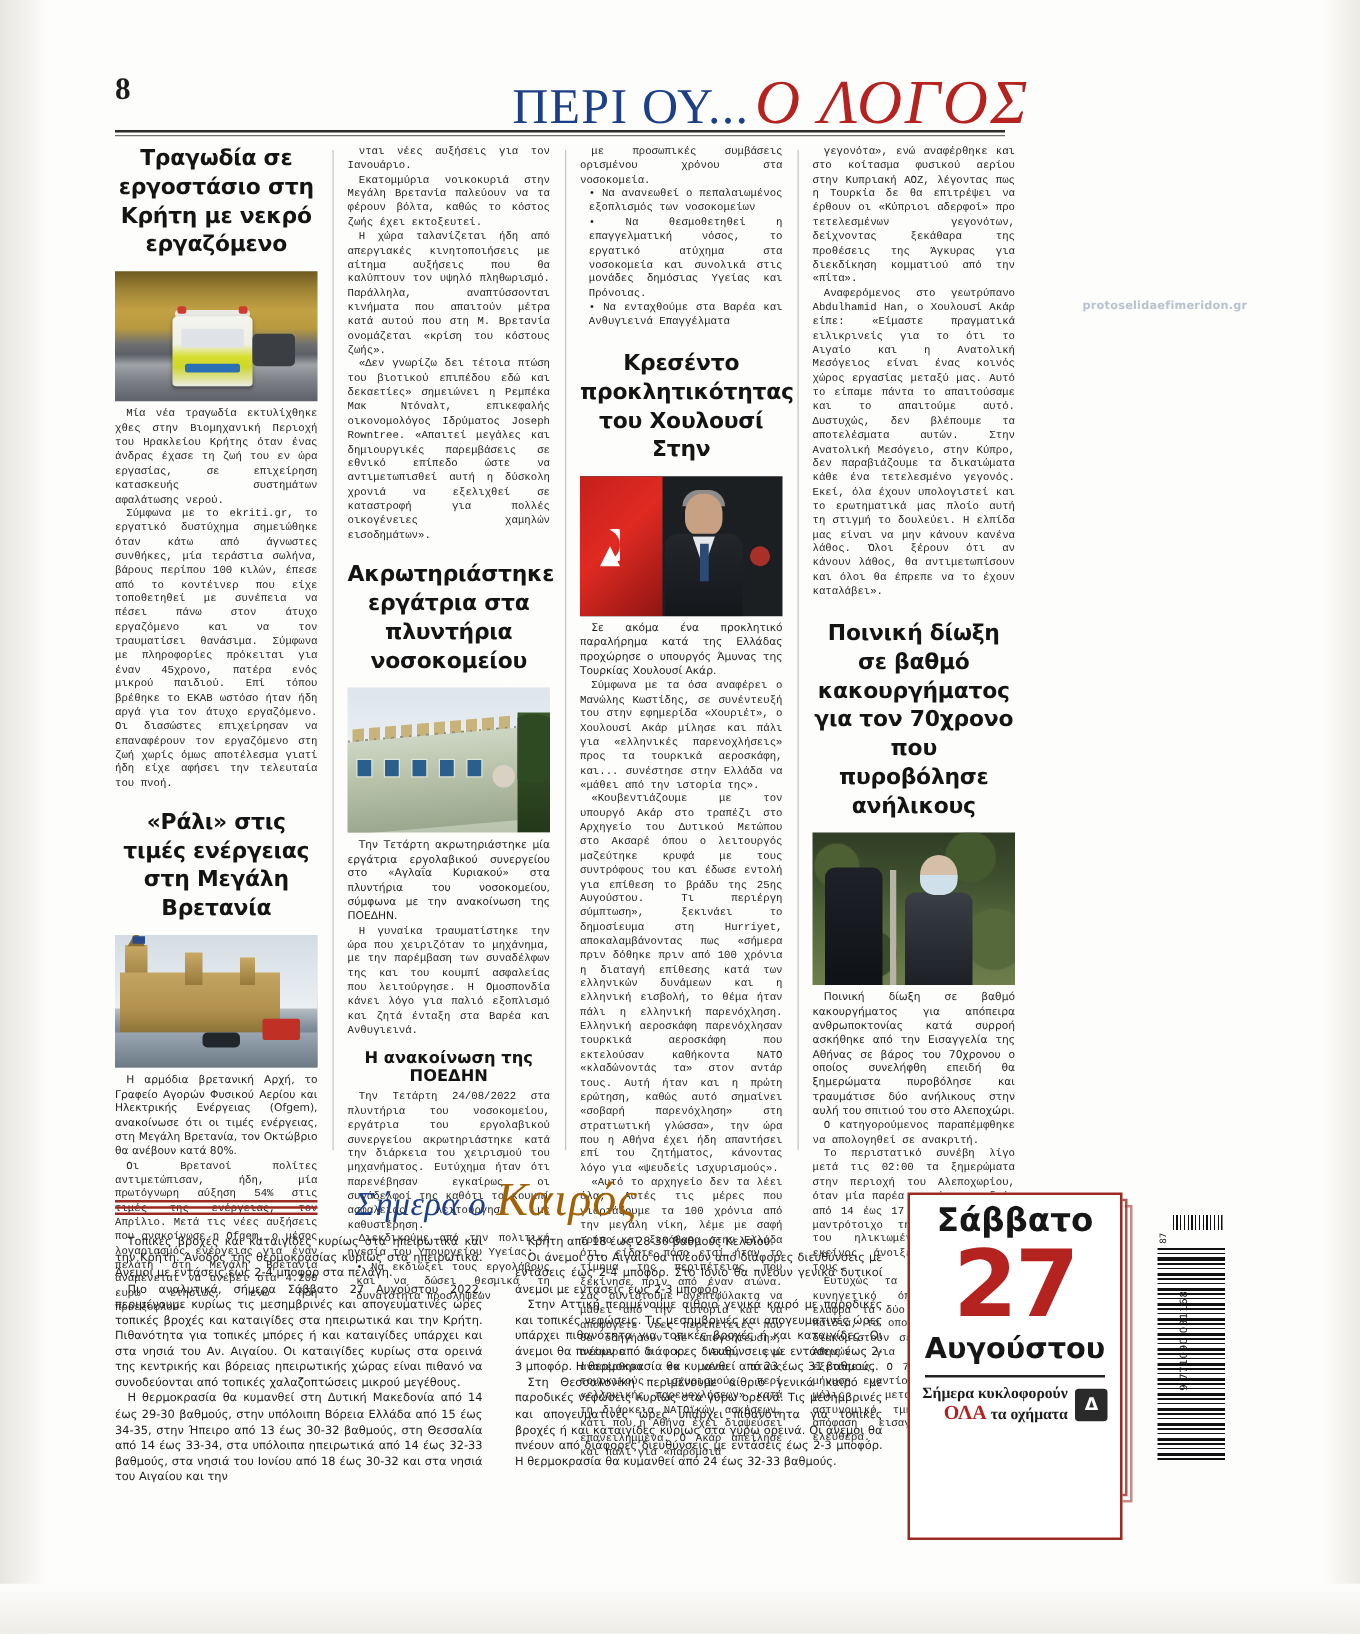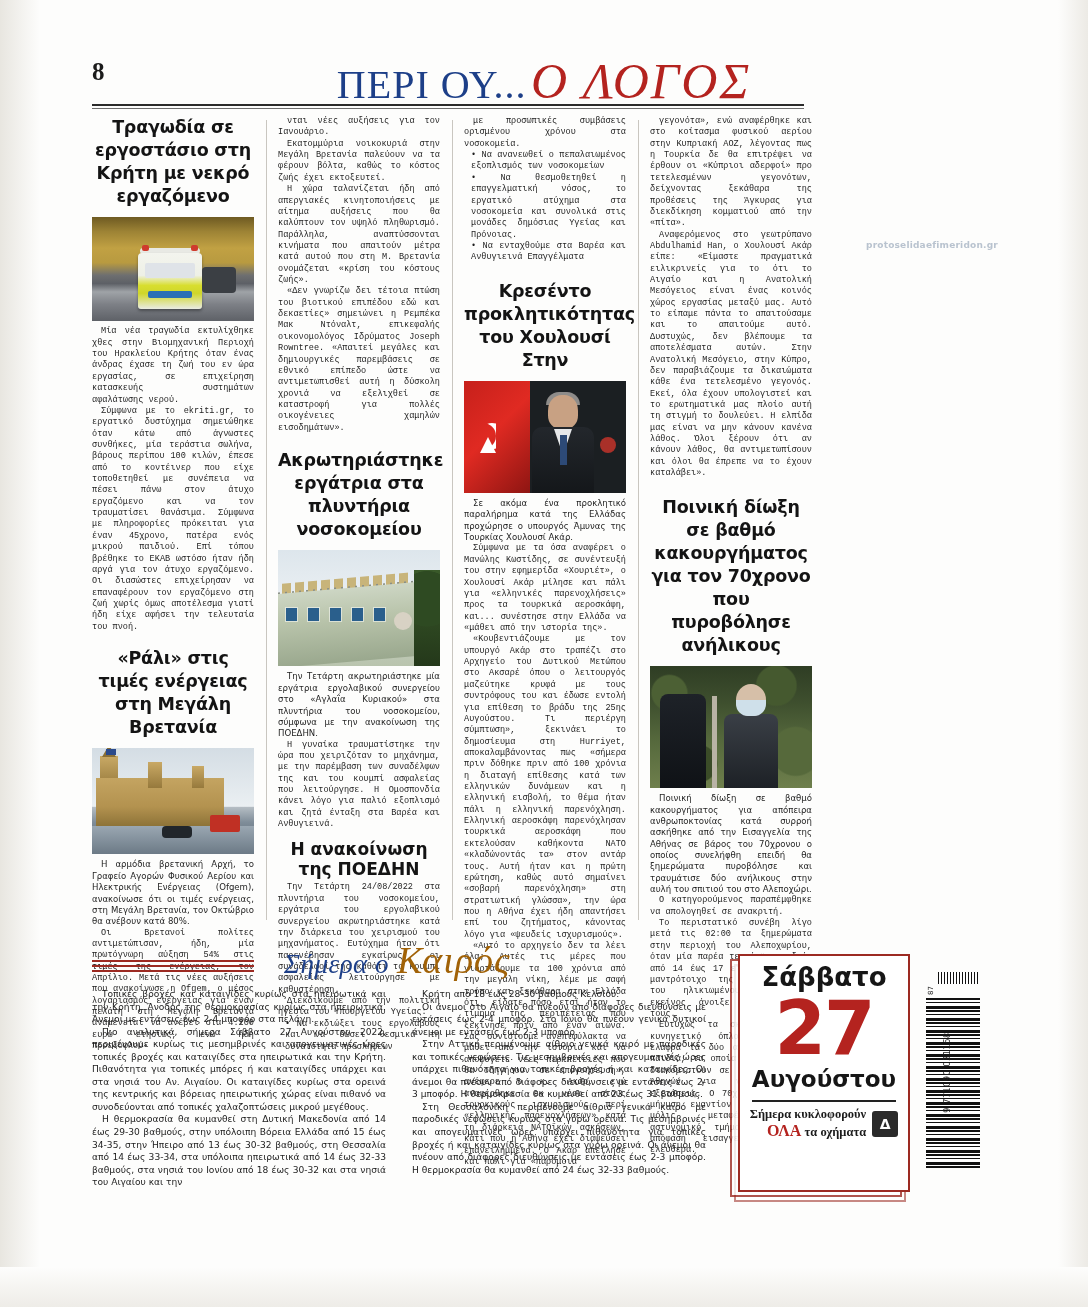--- a/index.html
+++ b/index.html
@@ -22,22 +22,22 @@
      background: linear-gradient(to left,#eceae5,#fdfdfc); }
   .paper-edge-b { position:absolute; left:0; bottom:0; width:1088px; height:40px;
      background: linear-gradient(to top,#eeece7,#fdfdfc); }
 
   
   .folio {
     position:absolute; left:92px; top:58px;
     font-family:"Liberation Serif", serif; font-size:25px; font-weight:700; color:#1b1b1b;
   }
   .masthead {
-    position:absolute; left:284px; top:52px; width:520px; height:50px;
-    text-align:center; white-space:nowrap;
+    position:absolute; left:304px; top:52px; width:520px; height:50px;
+    text-align:right; white-space:nowrap;
   }
   .mh-peri {
     font-family:"Liberation Serif", serif; font-size:40px; color:#1d3f88;
     letter-spacing:1px; vertical-align:baseline;
   }
   .mh-logos {
     font-family:"Liberation Serif", serif; font-size:50px; color:#b4231f;
     letter-spacing:2px; vertical-align:baseline; font-style:italic;
   }
   .mh-rule {
@@ -62,21 +62,21 @@
   .vsep.v2 { left:360px; }
   .vsep.v3 { left:546px; }
 
   h2.hl {
     font-family:"DejaVu Sans", sans-serif;
     font-size:17.5px; line-height:1.32; font-weight:700;
     text-align:center; color:#141414; margin:0 0 9px 0; letter-spacing:-0.2px;
   }
   h3.sub {
     font-family:"DejaVu Sans", sans-serif;
-    font-size:17px; font-weight:700; text-align:center;
+    font-size:13px; font-weight:700; text-align:center;
     color:#141414; margin:9px 0 3px 0;
   }
   p.body {
     font-family:Liberation Mono, monospace;
     font-size:8.55px; line-height:1.33; text-align:justify;
     color:#1e1e1e; margin:0 0 0 0; text-indent:9px;
     hyphens:auto; -webkit-hyphens:auto;
   }
   p.bullet { text-indent:0; padding-left:7px; }
 
@@ -262,21 +262,21 @@
   }
 
   
   .datecard-stack { position:absolute; left:634px; top:10px; width:180px; height:250px; }
   .datecard-stack .sheet {
     position:absolute; background:#fff; border:2px solid #9c2a22;
   }
   .s3 { left:8px; top:10px; width:172px; height:238px; opacity:.55; }
   .s2 { left:4px; top:5px; width:172px; height:238px; opacity:.8; }
   .datecard {
-    position:absolute; left:12px; top:0; width:172px; height:238px;
+    position:absolute; left:0; top:0; width:172px; height:278px;
     background:#fff; border:2px solid #9c2a22; padding:6px 8px 16px 8px;
     text-align:center;
   }
   .dc-day {
     font-family:"DejaVu Sans", sans-serif; font-size:26px; font-weight:700;
     color:#161616; line-height:1.05; margin-top:2px;
   }
   .dc-num {
     font-family:"DejaVu Sans", sans-serif; font-size:74px; font-weight:700;
     color:#b4231f; line-height:.98; margin:1px 0 0 0; letter-spacing:-2px;

